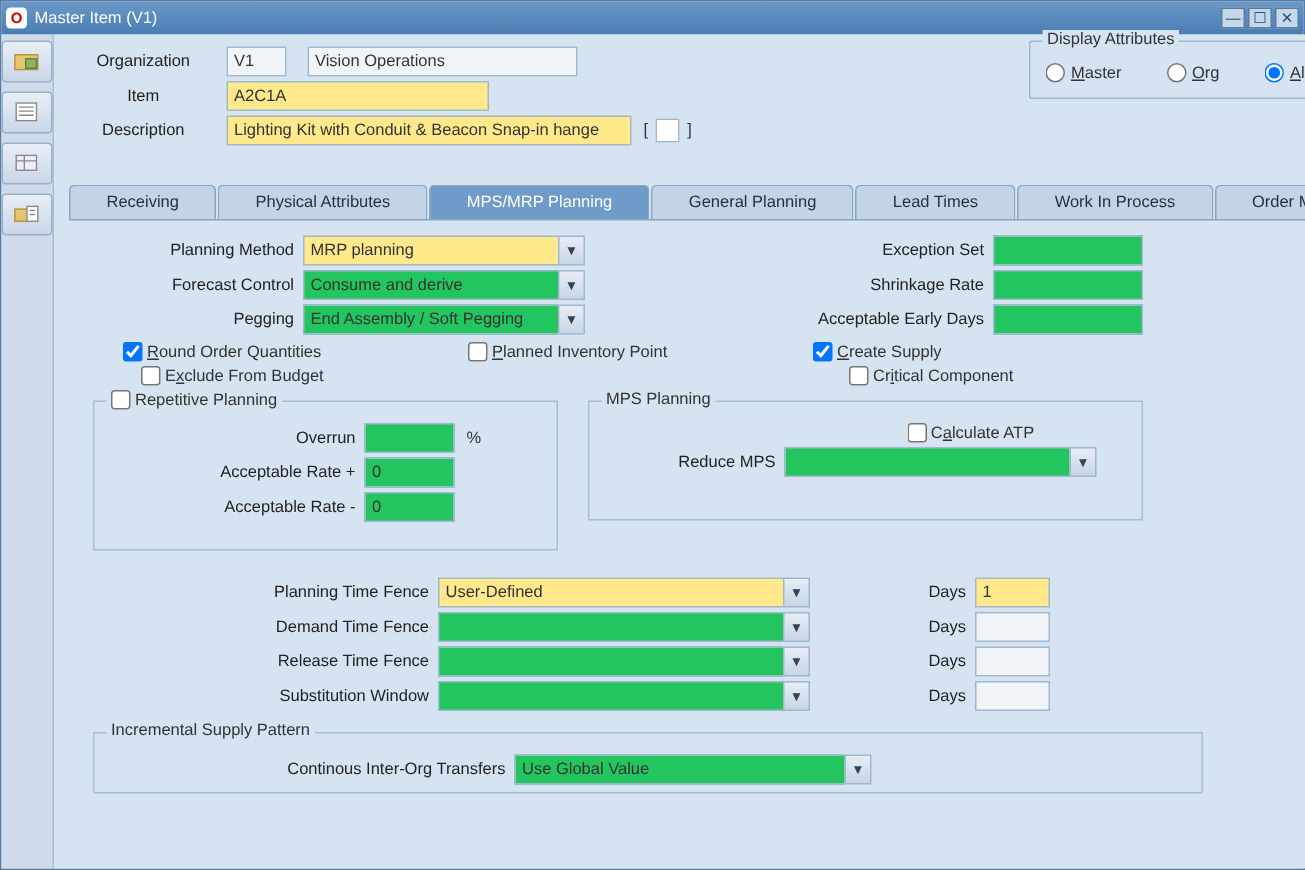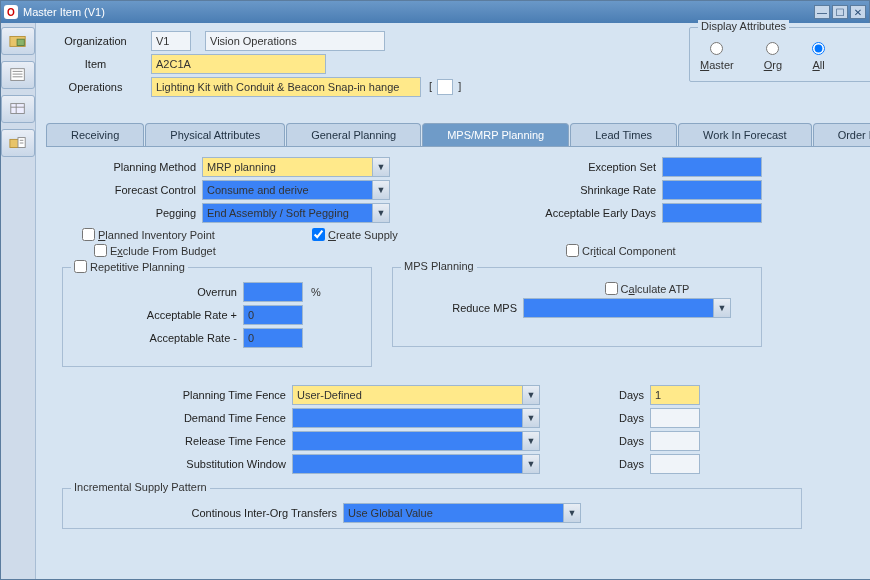--- a/index.html
+++ b/index.html
@@ -10,33 +10,33 @@
 .oracle-icon { width: 14px; height: 14px; background: #fff; border-radius: 3px; display: flex; align-items: center; justify-content: center; color: #c00; font-weight: bold; font-size: 10px; }
 .winctrl { display: flex; gap: 2px; }
 .winbtn { width: 16px; height: 14px; background: #c6d7ea; border: 1px solid #5b7c9e; color: #2a4d75; font-size: 10px; display: flex; align-items: center; justify-content: center; cursor: pointer; }
 .body-area { display: flex; height: calc(100% - 22px); }
 .sidebar { width: 46px; background: #cfdbea; border-right: 1px solid #a8bdd4; padding-top: 4px; display: flex; flex-direction: column; gap: 6px; align-items: center; }
 .side-btn { width: 34px; height: 28px; background: linear-gradient(#e9eef6, #c9d7e8); border: 1px solid #97b0cb; border-radius: 3px; display: flex; align-items: center; justify-content: center; }
 .side-btn svg { width: 18px; height: 16px; }
 .main { flex: 1; background: #d6e4f2; padding: 8px 10px 0 10px; position: relative; }
 .hdr-row { display: flex; align-items: center; margin-bottom: 3px; }
 .hdr-label { width: 105px; text-align: center; padding-right: 6px; color: #222; }
-.txt { height: 20px; border: 1px solid #9fb7cf; background: #3b82f6; padding: 0 4px; font-size: 11px; display: flex; align-items: center; }
+.txt { height: 20px; border: 1px solid #9fb7cf; background: #22c55e; padding: 0 4px; font-size: 11px; display: flex; align-items: center; }
 .txt.yellow { background: #ffe98a; }
 .txt.ro { background: #f0f4f9; }
 .hdr-org-code { width: 40px; }
 .hdr-org-name { width: 180px; margin-left: 14px; }
 .hdr-item { width: 175px; }
 .hdr-desc { width: 270px; }
 .bracket { margin-left: 8px; color: #333; }
 .bracket-box { display:inline-block; width:16px; height:16px; border:1px solid #9fb7cf; background:#fff; vertical-align:middle; margin:0 2px;}
 .display-attrs { position: absolute; right: 20px; top: 4px; width: 260px; border: 1px solid #9fb7cf; padding: 14px 10px 10px; border-radius: 2px; }
 .grp-title { position: absolute; top: -8px; left: 8px; background: #d6e4f2; padding: 0 3px; color: #333; }
 .radio-row { display: flex; gap: 30px; align-items: center; }
-.radio-row label { display: flex; align-items: center; gap: 4px; flex-direction: column; }
+.radio-row label { display: flex; align-items: center; gap: 4px; }
 .radio-row input { margin: 0; }
 .u { text-decoration: underline; }
 .tabstrip { margin-top: 24px; height: 26px; display: flex; align-items: flex-end; position: relative; border-bottom: 1px solid #8aa6c3; }
 .tab { padding: 5px 24px; background: #c3d4e7; border: 1px solid #8aa6c3; border-bottom: none; border-radius: 4px 4px 0 0; margin-right: 1px; color: #234; cursor: pointer; white-space: nowrap; }
 .tab.active { background: #6f9bc8; color: #fff; }
 .tab-scroll { position: absolute; right: 0; bottom: 2px; display: flex; gap: 0; }
 .tab-scroll span { width: 12px; height: 18px; background: #c3d4e7; border: 1px solid #8aa6c3; display: flex; align-items: center; justify-content: center; font-size: 9px; cursor: pointer; }
 .panel { background: #d6e4f2; padding: 10px 16px 0; height: calc(100% - 150px); overflow: hidden; }
 .fld-row { display: flex; align-items: center; margin-bottom: 3px; }
 .lbl-r { text-align: right; padding-right: 6px; color: #222; }
@@ -104,21 +104,21 @@
       <div class="hdr-row">
         <div class="hdr-label">Organization</div>
         <div class="txt hdr-org-code ro">V1</div>
         <div class="txt hdr-org-name ro">Vision Operations</div>
       </div>
       <div class="hdr-row">
         <div class="hdr-label">Item</div>
         <div class="txt hdr-item yellow">A2C1A</div>
       </div>
       <div class="hdr-row">
-        <div class="hdr-label">Operations</div>
+        <div class="hdr-label">Description</div>
         <div class="txt hdr-desc yellow">Lighting Kit with Conduit &amp; Beacon Snap-in hange</div>
         <span class="bracket">[ <span class="bracket-box"></span> ]</span>
       </div>
 
       <div class="display-attrs">
         <span class="grp-title">Display Attributes</span>
         <div class="radio-row">
           <label>
               <input type="radio" name="da" style="">
               <span><span class="u">M</span>aster</span>
@@ -130,24 +130,24 @@
           <label>
               <input type="radio" name="da" checked="" style="">
               <span><span class="u">A</span>ll</span>
             </label>
         </div>
       </div>
 
       <div class="tabstrip">
         <div class="tab">Receiving</div>
         <div class="tab">Physical Attributes</div>
+        <div class="tab active">MPS/MRP Planning</div>
         <div class="tab">General Planning</div>
-        <div class="tab active">MPS/MRP Planning</div>
         <div class="tab">Lead Times</div>
-        <div class="tab">Work In Forecast</div>
+        <div class="tab">Work In Process</div>
         <div class="tab">Order Management</div>
         <div class="tab-scroll">
           <span>◄</span>
           <span>►</span>
         </div>
       </div>
 
       <div class="panel">
 
         <div class="panel-top">
@@ -187,20 +187,24 @@
             </div>
             <div class="fld-row">
               <div class="lbl-r" style="width:190px">Acceptable Early Days</div>
               <div class="txt" style="width:100px"></div>
             </div>
           </div>
         </div>
 
         <div class="fld-row" style="margin-top:2px; gap:0;">
           <div style="width:20px"></div>
+          <label class="chk" style="width:230px">
+              <input type="checkbox" checked="" style="">
+              <span><span class="u">R</span>ound Order Quantities</span>
+            </label>
           <label class="chk" style="width:230px">
               <input type="checkbox" style="">
               <span><span class="u">P</span>lanned Inventory Point</span>
             </label>
           <label class="chk">
               <input type="checkbox" checked="" style="">
               <span><span class="u">C</span>reate Supply</span>
             </label>
         </div>
 

